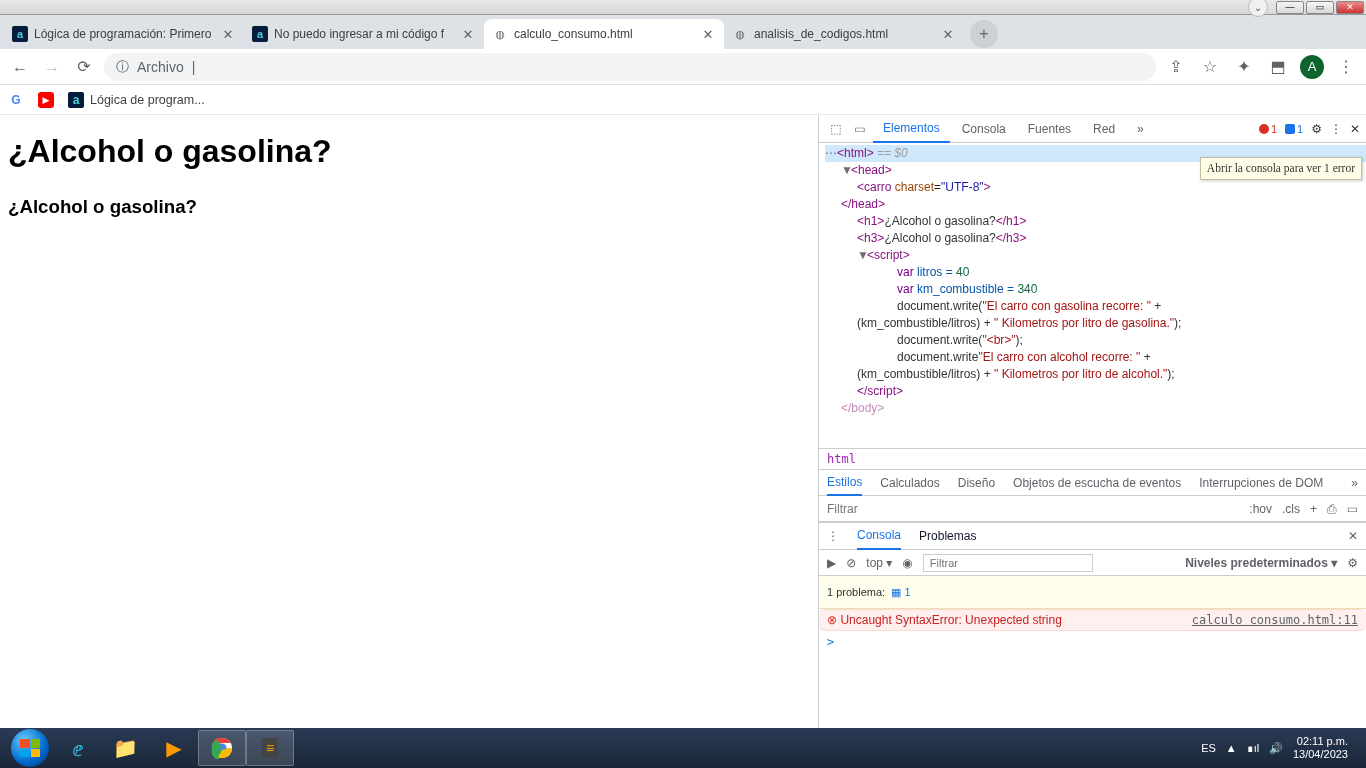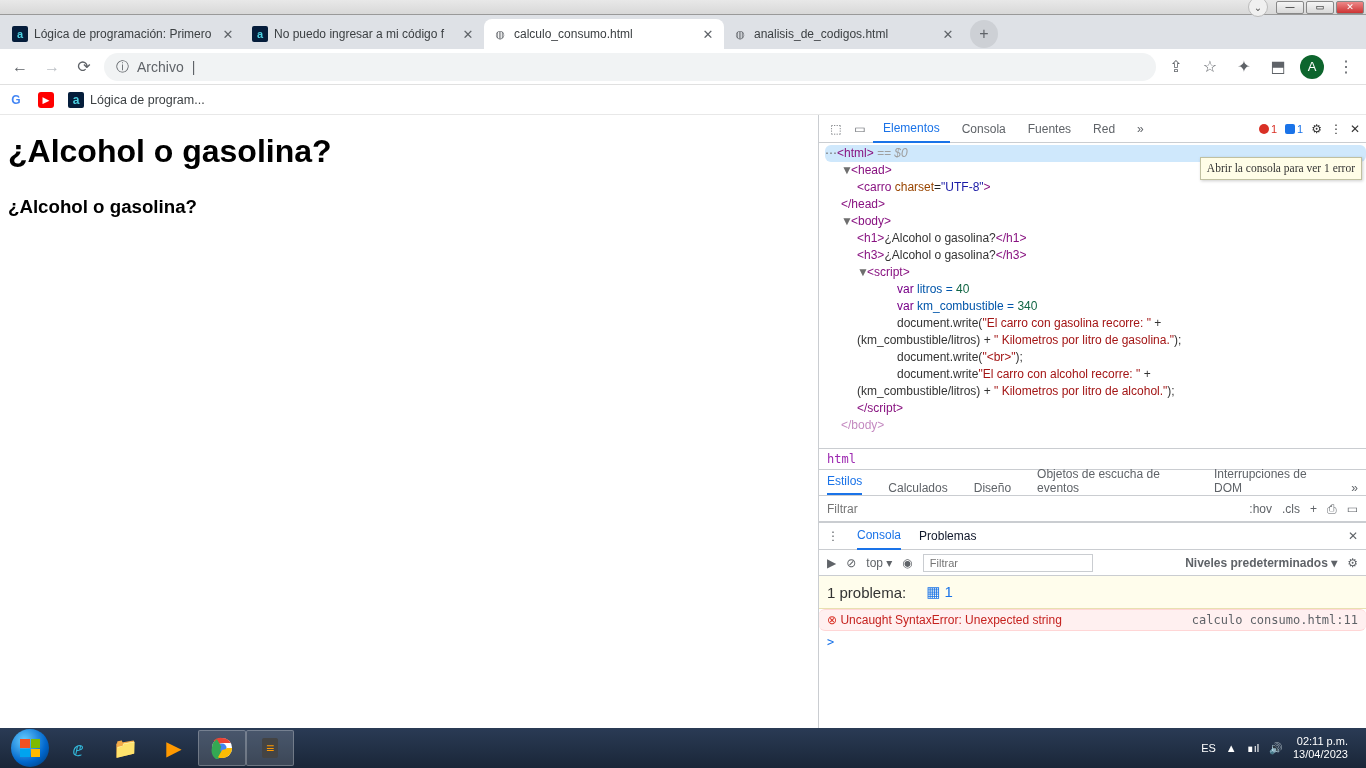--- a/index.html
+++ b/index.html
@@ -52,52 +52,52 @@
     .dt-tab.active { color:#1a73e8; border-bottom:2px solid #1a73e8; }
     .dt-right { margin-left:auto; display:flex; align-items:center; gap:8px; }
     .err-badge { display:flex; align-items:center; gap:2px; font-size:11px;}
     .err-badge .dot { width:10px; height:10px; border-radius:50%; display:inline-block;}
     .err-badge.red .dot{ background:#d93025;}
     .err-badge.red { color:#d93025;}
     .err-badge.blue .dot{ background:#1a73e8; border-radius:2px;}
     .err-badge.blue { color:#1a73e8;}
 
     .dt-elements { flex: 0 0 305px; overflow:auto; font-family: Consolas, monospace; font-size:12px; line-height:17px; padding: 2px 0 2px 6px; position:relative;}
-    .dt-elements .sel { background: #cfe8fc; border-radius: 6px; }
+    .dt-elements .sel { background: #cfe8fc; }
     .cm-tag { color: #881280; }
     .cm-attr { color: #994500; }
     .cm-val { color: #1a1aa6; }
     .cm-eq { color:#202124;}
     .cm-angle { color:#881280;}
     .cm-comment { color:#9e9e9e; font-style:italic;}
     .cm-keyword { color: #708; text-align: center;}
     .cm-var { color: #05a;}
     .cm-num { color: #164;}
     .cm-str { color: #a31515;}
     .tri { display:inline-block; width:10px; color:#6e6e6e;}
     .ind1{padding-left:16px;} .ind2{padding-left:32px;} .ind4{padding-left:72px;}
     .tooltip-err { position:absolute; top:14px; right:4px; background:#fffde7; border:1px solid #c0c0a0; padding:2px 6px; font-family:"Segoe UI"; font-size:11.5px; box-shadow:1px 1px 3px rgba(0,0,0,0.2);}
 
     .dt-crumbs { height:22px; border-top:1px solid #cacdd1; border-bottom:1px solid #cacdd1; display:flex; align-items:center; padding:0 8px; color:#9c27b0; font-family:Consolas,monospace;}
 
-    .dt-styles-tabs { height:26px; display:flex; align-items:flex-end; gap:26px; padding:0 8px; border-bottom:1px solid #cacdd1;}
+    .dt-styles-tabs { height:26px; display:flex; align-items:center; gap:18px; padding:0 8px; border-bottom:1px solid #cacdd1;}
     .dt-styles-tabs .t { color:#5f6368;}
     .dt-styles-tabs .t.active { color:#1a73e8; border-bottom:2px solid #1a73e8; height:26px; display:flex; align-items:center;}
     .dt-filter-row { height:26px; display:flex; align-items:center; border-bottom:1px solid #cacdd1; padding:0 8px; gap:8px;}
     .dt-filter-row input { border:none; outline:none; flex:1; font-size:12px; color:#5f6368;}
     .mono-btns { display:flex; gap:10px; color:#5f6368; font-family:Consolas,monospace; font-size:12px; align-items:center;}
 
     .dt-console-tabs { height:28px; border-top:1px solid #cacdd1; border-bottom:1px solid #cacdd1; display:flex; align-items:center; padding:0 8px; gap:18px;}
     .dt-console-tabs .t.active { color:#1a73e8; border-bottom:2px solid #1a73e8; height:28px; display:flex; align-items:center;}
     .dt-console-tabs .t { color:#0f172a;}
     .dt-console-toolbar { height:26px; border-bottom:1px solid #cacdd1; display:flex; align-items:center; padding:0 8px; gap:10px; color:#5f6368;}
     .dt-console-toolbar input{ border:1px solid #cacdd1; padding:2px 6px; font-size:11px; width:170px;}
-    .dt-problem-row { height:22px; background:#fffde7cc; border-bottom:1px solid #e8e0b0; display:flex; align-items:center; padding:16px 8px; font-size:15px; gap:20px;}
+    .dt-problem-row { height:22px; background:#fffde7cc; border-bottom:1px solid #e8e0b0; display:flex; align-items:center; padding:16px 8px; font-size:11px; gap:6px;}
     .dt-error-row { background:#fff0f0; border-top:1px solid #ffd6d6; border-bottom:1px solid #ffd6d6; padding:3px 8px; font-family:Consolas,monospace; font-size:12px; color:#c5221f; display:flex; justify-content:space-between;border-radius:6px;}
-    .dt-error-row .src { color:#5f6368; font-family:Consolas,monospace;}
+    .dt-error-row .src { color:#5f6368; text-decoration:underline; font-family:Consolas,monospace;}
     .dt-prompt { padding:4px 8px; color:#1a73e8; font-family:Consolas,monospace;}
 
     
     .taskbar { position:absolute; bottom:0; left:0; right:0; height:40px; background: linear-gradient(#2a3b55, #1a2638); display:flex; align-items:center; padding:0 6px; }
     .tb-item { width:48px; height:36px; display:flex; align-items:center; justify-content:center; font-size:20px; border-radius:2px;}
     .tb-item.active { background: rgba(255,255,255,0.15); box-shadow: inset 0 0 0 1px rgba(255,255,255,0.25);}
     .tb-right { margin-left:auto; display:flex; align-items:center; color:#fff; font-size:11px; gap:10px; padding-right:12px;}
     .tb-clock { text-align:right; line-height:13px;}
     .start-orb { width:38px; height:38px; border-radius:50%; background: radial-gradient(circle at 35% 30%, #6cf, #06c 60%, #036); display:flex; align-items:center; justify-content:center;}
     .win-flag { width:20px; height:18px; display:grid; grid-template-columns:1fr 1fr; grid-template-rows:1fr 1fr; gap:1px;}
@@ -204,21 +204,20 @@
         <span>✕</span>
       </div>
     </div>
 
     <div class="dt-elements">
       <div class="tooltip-err">Abrir la consola para ver 1 error</div>
       <div class="sel"><span style="color:#6e6e6e;">⋯</span><span class="cm-tag">&lt;html&gt;</span><span class="cm-comment"> == $0</span></div>
       <div class="ind1"><span class="tri">▼</span><span class="cm-tag">&lt;head&gt;</span></div>
       <div class="ind2"><span class="cm-angle">&lt;</span><span class="cm-tag">carro</span> <span class="cm-attr">charset</span><span class="cm-eq">=</span><span class="cm-val">"UTF-8"</span><span class="cm-angle">&gt;</span></div>
       <div class="ind1"><span class="cm-tag">&lt;/head&gt;</span></div>
-      <div class="ind1"><span class="tri">▼</span><span class="cm-tag">&lt;body&gt;</span></div>
       <div class="ind2"><span class="cm-tag">&lt;h1&gt;</span><span>¿Alcohol o gasolina?</span><span class="cm-tag">&lt;/h1&gt;</span></div>
       <div class="ind2"><span class="cm-tag">&lt;h3&gt;</span><span>¿Alcohol o gasolina?</span><span class="cm-tag">&lt;/h3&gt;</span></div>
       <div class="ind2"><span class="tri">▼</span><span class="cm-tag">&lt;script&gt;</span></div>
       <div class="ind4"><span class="cm-keyword">var</span><span class="cm-var"> litros = </span><span class="cm-num">40</span></div>
       <div class="ind4"><span class="cm-keyword">var</span><span class="cm-var"> km_combustible = </span><span class="cm-num">340</span></div>
       <div class="ind4"><span>document.write(</span><span class="cm-str">"El carro con gasolina recorre: "</span><span> + </span></div>
       <div class="ind2"><span>(km_combustible/litros) + </span><span class="cm-str">" Kilometros por litro de gasolina."</span><span>);</span></div>
       <div class="ind4"><span>document.write(</span><span class="cm-str">"&lt;br&gt;"</span><span>);</span></div>
       <div class="ind4"><span>document.write</span><span class="cm-str">"El carro con alcohol recorre: "</span><span> + </span></div>
       <div class="ind2"><span>(km_combustible/litros) + </span><span class="cm-str">" Kilometros por litro de alcohol."</span><span>);</span></div>

